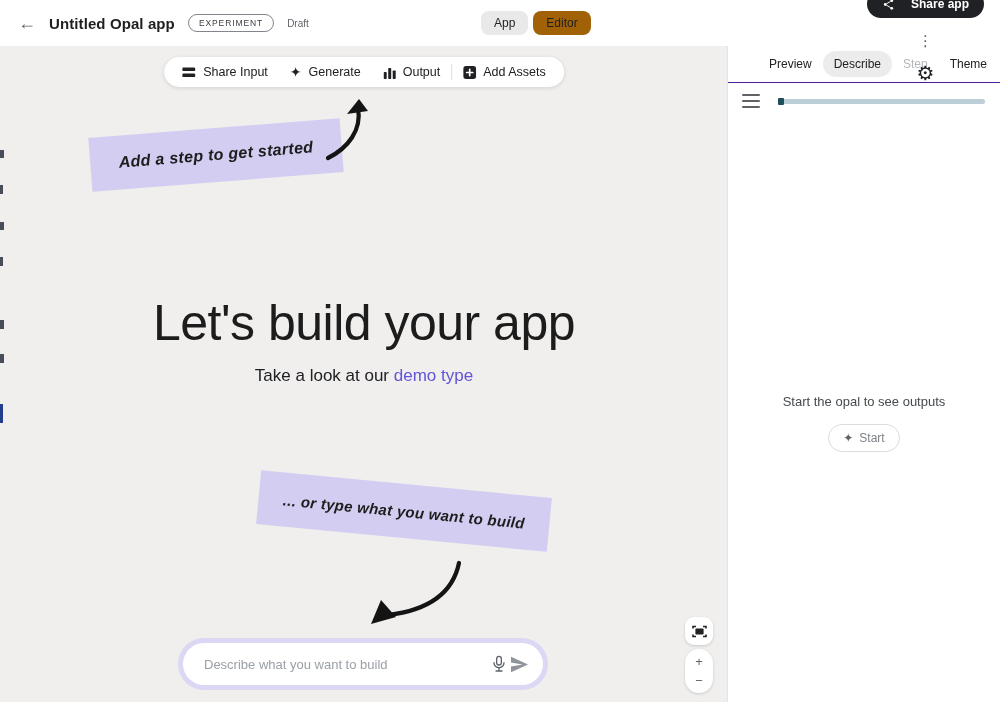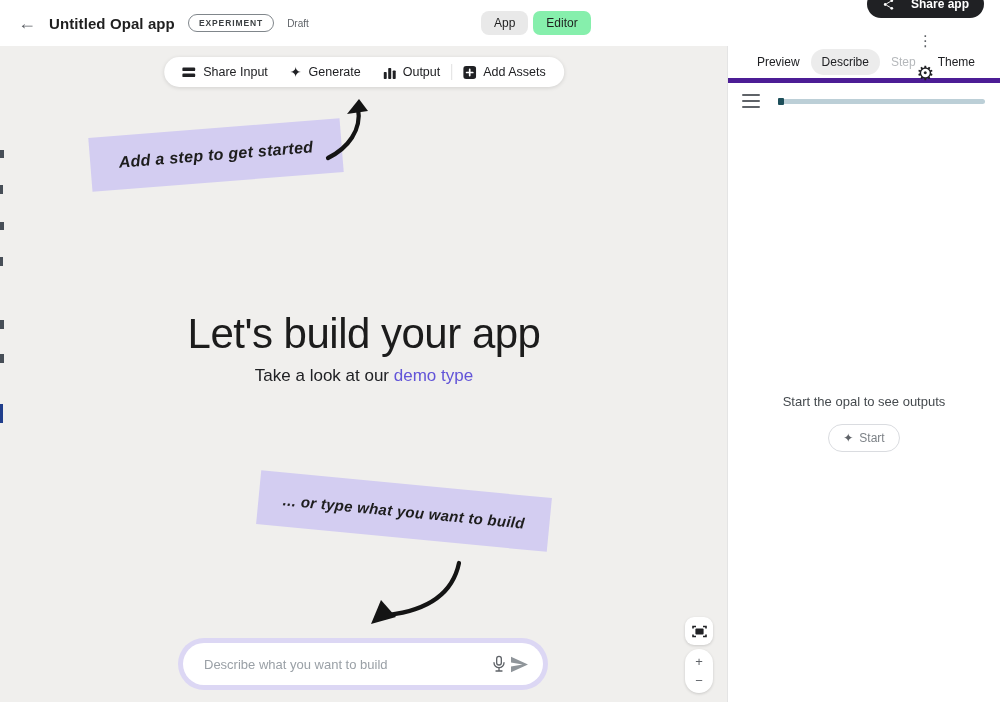--- a/index.html
+++ b/index.html
@@ -4,26 +4,26 @@
 <style>
   * { box-sizing: border-box; }
   body { margin:0; font-family:"Liberation Sans","DejaVu Sans",sans-serif; background:#fff; }
   .app { position:relative; width:1000px; height:702px; overflow:hidden; background:#fff; }
 
   
   .topbar { position:absolute; top:0; left:0; right:0; height:46px; background:#fff; display:flex; align-items:center; padding:0 16px 0 18px; z-index:5; }
   .topbar-left { display:flex; align-items:center; gap:13px; }
   .back { color:#5f6368; font-size:18px; line-height:1; cursor:pointer; }
   .title { font-size:15px; font-weight:700; color:#1f1f1f; letter-spacing:.1px; }
-  .badge { border:1px solid #80868b; border-radius:12px; padding:3px 10px; font-size:8.5px; font-weight:700; color:#3c4043; letter-spacing:.9px;text-align:right; }
+  .badge { border:1px solid #80868b; border-radius:12px; padding:3px 10px; font-size:8.5px; font-weight:400; color:#3c4043; letter-spacing:.9px;text-align:right; }
   .draft { font-size:10px; color:#5f6368; }
   .toggle { position:absolute; left:481px; top:11px; display:flex; gap:5px; }
   .pill { border-radius:8px; padding:5px 13px; font-size:12px; font-weight:500; color:#1f1f1f; cursor:pointer; }
   .pill-app { background:#e9e9e9; }
-  .pill-editor { background:#86efac;border-radius:7px; }
+  .pill-editor { background:#a16207; }
   .topbar-right { margin-left:auto; display:flex; align-items:center; gap:15px;flex-direction:column; }
   .saved { font-size:11px; color:#3c4043; }
   .share-btn { background:#202124; color:#fff; border-radius:999px; padding:7px 15px; font-size:12px; font-weight:600; display:flex; gap:16px; align-items:center; cursor:pointer; }
   .kebab { color:#5f6368; font-size:15px; line-height:1; cursor:pointer; }
   .gear { color:#202124; font-size:20px; line-height:1; cursor:pointer; }
 
   
   .canvas { position:absolute; top:46px; left:0; width:728px; height:656px; background:#f0efed; overflow:hidden; }
 
   .steps-bar { position:absolute; top:11px; left:50%; transform:translateX(-50%); background:#fff; border-radius:18px; box-shadow:0 1px 4px rgba(0,0,0,.13); display:flex; align-items:center; height:30px; padding:0 7px; }
@@ -31,38 +31,38 @@
   .steps-sep { width:1px; height:16px; background:#e0e0e0; }
 
   .note { position:absolute; background:#d3cdf1; display:flex; align-items:center; justify-content:center; color:#1d1d1d; font-style:italic; font-weight:600; letter-spacing:.3px; }
   .note1 { left:90px; top:82px; width:252px; height:54px; transform:rotate(-4.5deg); font-size:16px; }
   .note2 { left:258px; top:438px; width:292px; height:54px; transform:rotate(5.5deg); font-size:15px; }
 
   .arrow-svg { position:absolute; pointer-events:none; }
   .arrow1 { left:318px; top:52px; }
   .arrow2 { left:356px; top:512px; }
 
-  .heading { position:absolute; top:264px; width:100%; text-align:center; font-size:42px; font-weight:500; color:#1c1c1c; letter-spacing:-.5px; }
+  .heading { position:absolute; top:248px; width:100%; text-align:center; font-size:50px; font-weight:500; color:#1c1c1c; letter-spacing:-.5px; }
   .subtitle { position:absolute; top:320px; width:100%; text-align:center; font-size:17px; font-weight:500; color:#202124; }
   .subtitle-link { color:#6254d8; cursor:pointer; }
 
   .prompt { position:absolute; left:178px; top:592px; width:370px; height:52px; background:#dcd7f4; border-radius:999px; padding:5px; }
   .prompt-inner { background:#fff; border-radius:999px; height:42px; display:flex; align-items:center; padding:0 14px 0 19px; gap:3px; }
   .prompt-input { border:0; outline:0; flex:1; font-size:13px; color:#333; background:transparent; min-width:0; }
   .prompt-input::placeholder { color:#9aa0a6; }
 
   .zoom-fit { position:absolute; left:685px; top:571px; width:28px; height:28px; background:#fff; border-radius:9px; box-shadow:0 1px 3px rgba(0,0,0,.16); display:flex; align-items:center; justify-content:center; cursor:pointer; }
   .zoom-ctl { position:absolute; left:685px; top:603px; width:28px; height:44px; background:#fff; border-radius:14px; box-shadow:0 1px 3px rgba(0,0,0,.16); display:flex; flex-direction:column; align-items:center; justify-content:space-evenly; }
   .zoom-btn { color:#5f6368; font-size:13px; line-height:1; cursor:pointer; }
 
   .artifact { position:absolute; left:0; }
 
   
   .rpanel { position:absolute; top:46px; left:728px; width:272px; height:656px; background:#fff; box-shadow:-1px 0 0 #e4e4e4; }
-  .tabs { display:flex; align-items:center; height:37px; border-bottom:5px solid #4c1d95; padding:0 14px 0 42px; justify-content:flex-end; }
+  .tabs { display:flex; align-items:center; height:37px; border-bottom:1px solid #4c1d95; padding:0 14px 0 42px; justify-content:center; }
   .tab { font-size:12px; font-weight:500; color:#202124; padding:6px 11px; border-radius:15px; cursor:pointer; white-space:nowrap; }
   .tab-selected { background:#ececec; }
   .tab-disabled { color:#b5b8bb; cursor:default; }
 
   .console-row { position:absolute; top:48px; left:14px; right:15px; display:flex; align-items:center; }
   .hamburger { display:flex; flex-direction:column; gap:4px; width:18px; cursor:pointer; }
   .hamburger div { height:2px; background:#5f6368; border-radius:1px; }
   .progress { margin-left:18px; flex:1; height:5px; background:#bccfd7; border-radius:3px; position:relative; }
   .progress-dot { position:absolute; left:0; top:-1px; width:6px; height:7px; background:#1d4f5a; border-radius:1px; }
 

